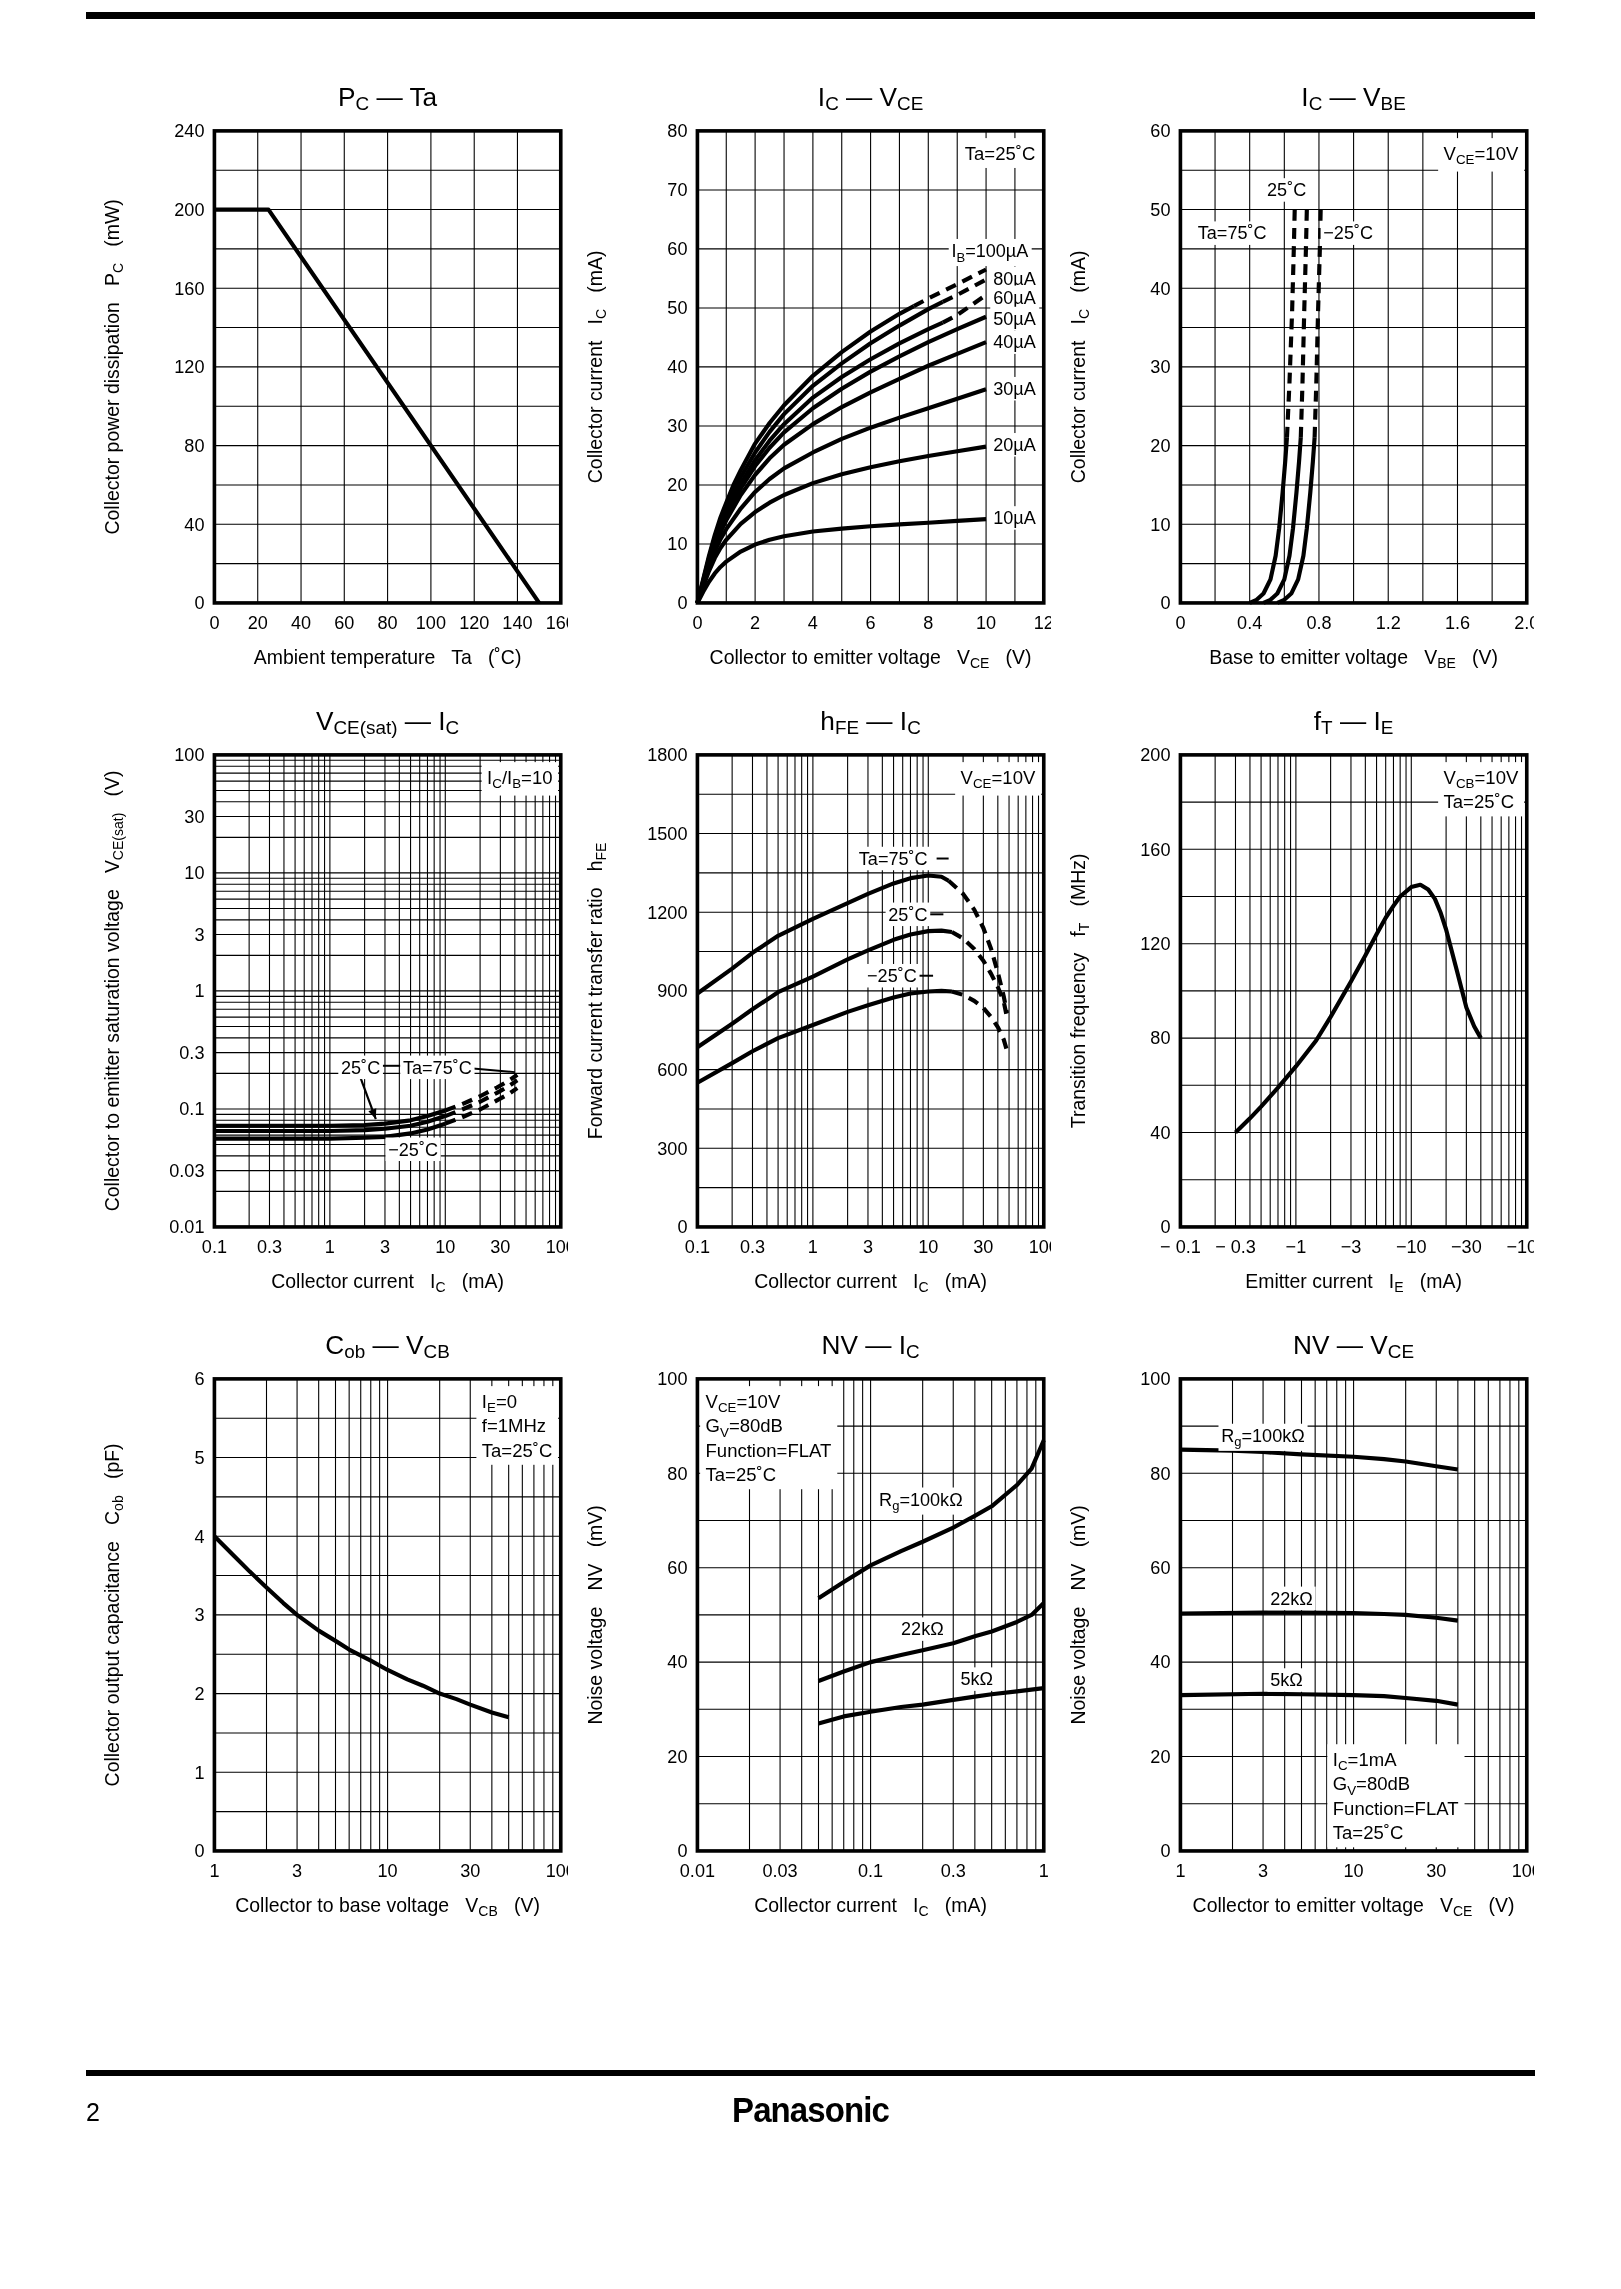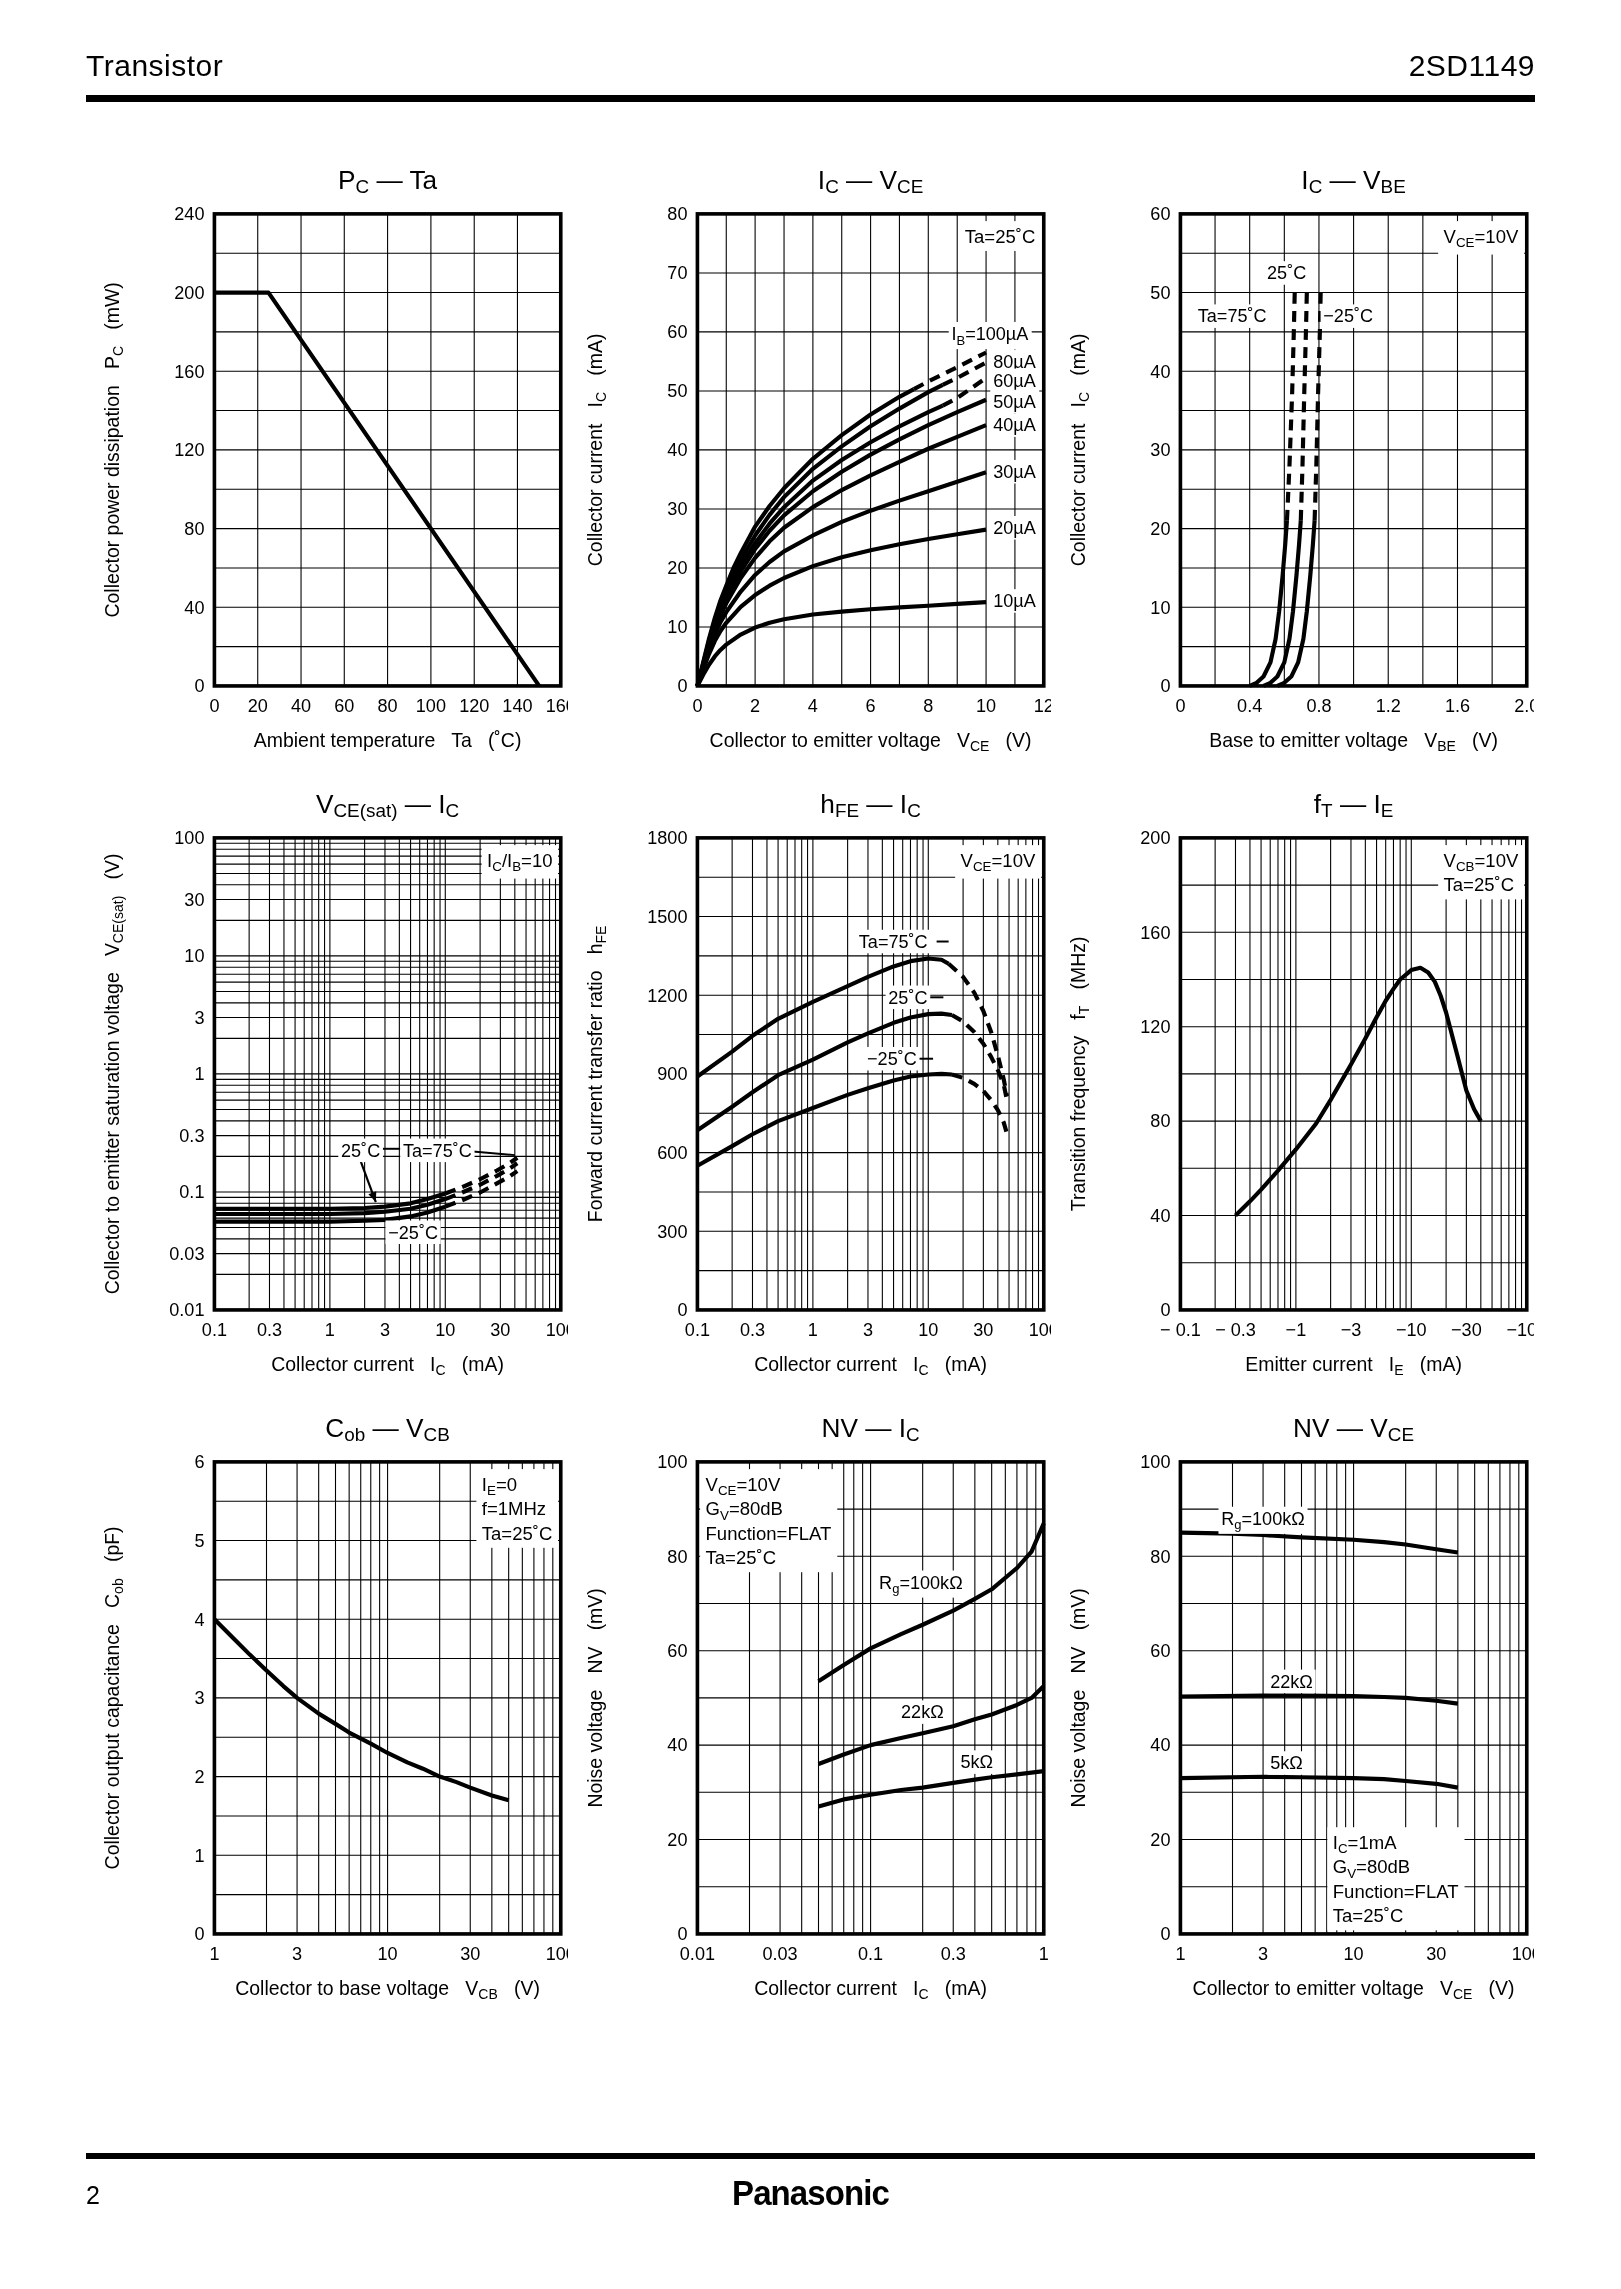--- a/index.html
+++ b/index.html
@@ -14,24 +14,20 @@
   svg text{fill:#000;font-family:"Liberation Sans",sans-serif;}
   .ftr-rule{height:6.3px;background:#000;margin-top:125px;}
   .ftr{display:grid;grid-template-columns:1fr auto 1fr;align-items:baseline;margin-top:14.5px;}
   .page-num{font-size:25px;justify-self:start;}
   .brand{font-size:33px;font-weight:bold;letter-spacing:-0.9px;justify-self:center;transform:scaleY(1.05);}
 </style>
 </head>
 <body>
 
 <div class="page">
-  <div class="hdr">
-    <span class="hdr-left">Transistor</span>
-    <span class="hdr-right">2SD1149</span>
-  </div>
   <div class="hdr-rule"></div>
 
   <div class="charts-grid" id="charts">
       <figure><svg viewBox="0 0 533 690" width="482" height="624">
           <g stroke="#000000" stroke-width="1.2">
             <line x1="142.0" y1="64" x2="142.0" y2="586"></line>
             <line x1="189.9" y1="64" x2="189.9" y2="586"></line>
             <line x1="237.8" y1="64" x2="237.8" y2="586"></line>
             <line x1="285.6" y1="64" x2="285.6" y2="586"></line>
             <line x1="333.5" y1="64" x2="333.5" y2="586"></line>

